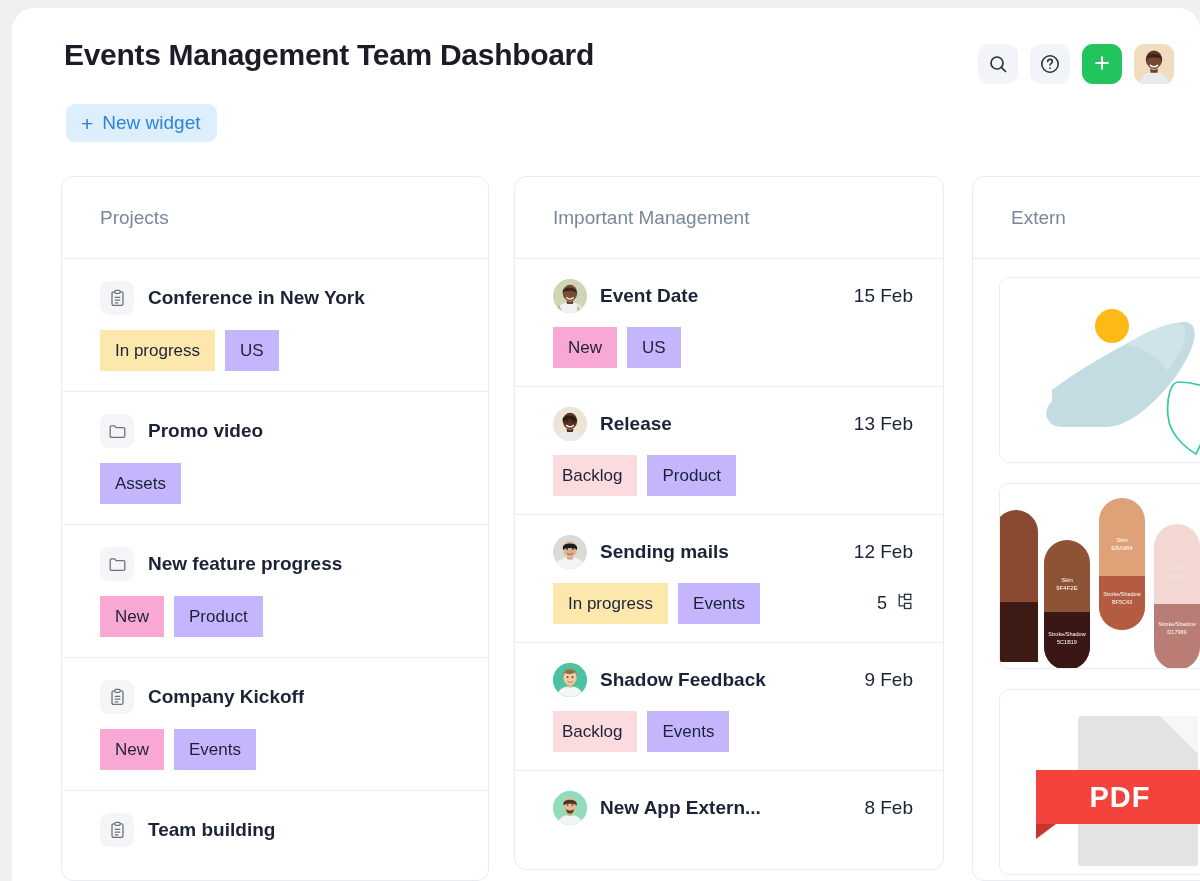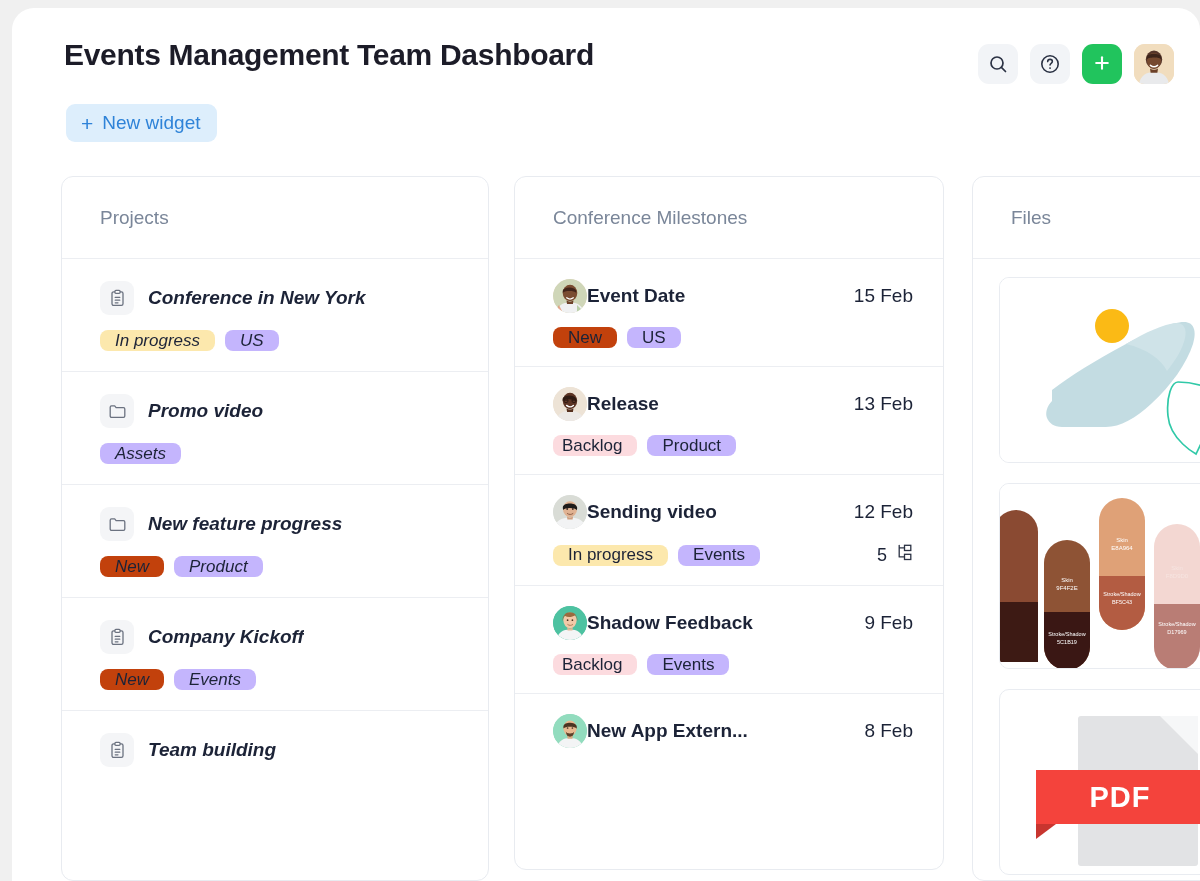--- a/index.html
+++ b/index.html
@@ -102,21 +102,20 @@
   }
   .card-header-title {
     font-size: 19px;
     color: #7a8699;
   }
 
   
   .row {
     padding: 22px 38px 20px 38px;
     border-bottom: 1px solid #eceef2;
-    font-style: italic;
   }
   .row:last-child { border-bottom: none; }
   .row-top {
     display: flex; align-items: center; gap: 14px;
   }
   .row-icon-box {
     width: 34px; height: 34px;
     border-radius: 9px;
     background: #f4f5f7;
     display: flex; align-items: center; justify-content: center;
@@ -125,41 +124,41 @@
   .row-title {
     font-size: 19px; font-weight: bold;
     color: #1c2337;
     white-space: nowrap; overflow: hidden; text-overflow: ellipsis;
   }
   .tag-row {
     display: flex; align-items: center; gap: 10px;
     margin-top: 15px;
   }
   .tag {
-    height: 21px;
+    height: 41px;
     display: inline-flex; align-items: center;
     padding: 0 15px;
-    border-radius: 8px;
+    border-radius: 0;
     font-size: 17px;
     color: #1c2337;
     white-space: nowrap;
   }
   .tag-grey   { background: #c4b5fd; }
   .tag-yellow { background: #fce8ad; }
-  .tag-blue   { background: #c2410c; }
+  .tag-blue   { background: #f9a8d4; }
   .tag-pink   { background: #fcdbdf; padding-left: 9px; }
 
   
   .ms-row {
     padding: 20px 30px 18px 38px;
     border-bottom: 1px solid #eceef2;
   }
   .ms-row:last-child { border-bottom: none; }
   .ms-top {
-    display: flex; align-items: center; 
+    display: flex; align-items: center; gap: 13px;
   }
   .ms-avatar {
     width: 34px; height: 34px;
     border-radius: 50%;
     flex: 0 0 auto;
     overflow: hidden;
     position: relative;
   }
   .ms-title {
     font-size: 19px; font-weight: bold; color: #1c2337;
@@ -354,21 +353,21 @@
                 </svg>
               </span>
               <span class="row-title">Team building</span>
             </div>
           </div>
         </div>
     </div>
 
     <div class="widget-card card-milestones">
       <div class="card-header">
-        <span class="card-header-title">Conference Milestones</span>
+        <span class="card-header-title">Important Management</span>
       </div>
       <div id="milestones-rows">
           <div class="ms-row">
             <div class="ms-top">
               <span class="ms-avatar" style="background:#e8dcc8"><svg width="34" height="34" viewBox="0 0 34 34">
                   <circle cx="17" cy="17" r="17" fill="#cfd6b8"></circle>
                   <path d="M3 34c1.3-7.4 6.6-10.5 14-10.5S29.7 26.6 31 34z" fill="#f0f1f2"></path>
                   <ellipse cx="17" cy="14" rx="7.3" ry="8.2" fill="#7a4c31"></ellipse>
                   <path d="M10 11c1.6-3.4 11-3.6 13 .3.4.9.3 2 .1 2.6-1.2-2.4-12-2.6-13.2 0-.2-.8-.3-2 .1-2.9z" fill="#42241a"></path>
                   <path d="M13.5 21.5c2.2 1.5 4.8 1.5 7 0l-.6 3.6h-5.9z" fill="#6d412a"></path>
@@ -410,21 +409,21 @@
               <span class="ms-avatar" style="background:#dfe3e0"><svg width="34" height="34" viewBox="0 0 34 34">
                   <circle cx="17" cy="17" r="17" fill="#d9dcd6"></circle>
                   <path d="M2 34c0-8.2 6-11.5 15-11.5S32 25.8 32 34z" fill="#f2f3f4"></path>
                   <ellipse cx="17" cy="14.2" rx="7" ry="8" fill="#e0b292"></ellipse>
                   <path d="M9.9 11.8C11 7.4 22.6 7.2 24 12c.3 1.1.1 2.6-.2 3.3-.4-3-12.6-3.1-13.5-.3-.4-.8-.6-2.2-.4-3.2z" fill="#1d1b1a"></path>
                   <path d="M14 21.6c1.9 1.3 4.1 1.3 6 0l-.4 3h-5.2z" fill="#cf9f7f"></path>
                   <path d="M14.4 18.6c1.7 1.2 3.9 1.2 5.5 0" stroke="#8d5f47" stroke-width="1" fill="none" stroke-linecap="round"></path>
                   <circle cx="14.2" cy="14" r=".9" fill="#3b2a22"></circle>
                   <circle cx="19.8" cy="14" r=".9" fill="#3b2a22"></circle>
                 </svg></span>
-              <span class="ms-title">Sending video</span>
+              <span class="ms-title">Sending mails</span>
               <span class="ms-date">12 Feb</span>
             </div>
             <div class="ms-tagrow">
               <span class="tag tag-yellow">In progress</span>
               <span class="tag tag-grey">Events</span>
               <span class="subtask">
                 <span>5</span>
                 <span><svg width="19" height="19" viewBox="0 0 19 19" fill="none">
                     <rect x="10.5" y="2.3" width="6.3" height="5.2" stroke="#2b3244" stroke-width="1.3"></rect>
                     <rect x="10.5" y="11.3" width="6.3" height="5.2" stroke="#2b3244" stroke-width="1.3"></rect>
@@ -467,21 +466,21 @@
                 </svg></span>
               <span class="ms-title">New App Extern...</span>
               <span class="ms-date">8 Feb</span>
             </div>
           </div>
         </div>
     </div>
 
     <div class="widget-card card-files">
       <div class="card-header">
-        <span class="card-header-title">Files</span>
+        <span class="card-header-title">Extern</span>
       </div>
       <div class="files-body">
 
         <div class="file-thumb">
           <svg width="292" height="186" viewBox="0 0 292 186">
             <rect width="292" height="186" fill="#ffffff"></rect>
             <path d="M52 112c18-14 44-30 74-46 25-13 46-22 58-22 10 0 13 9 9 22-6 19-22 42-42 60-15 14-31 23-45 23H62c-8 0-13-4-15-9-2-5 0-12 5-17z" fill="#b9d6dd" opacity="0.85"></path>
             <path d="M126 66c20-12 38-20 50-21 8 0 11 6 9 15-2 10-9 22-18 33-6-12-20-22-41-27z" fill="#cfe3e8"></path>
             <circle cx="112" cy="48" r="17" fill="#fbba15"></circle>
             <path d="M178 104c26 0 46 14 46 14l-28 58s-26-14-28-38c-2-20 4-34 10-34z" fill="none" stroke="#31c9a8" stroke-width="1.7"></path>

